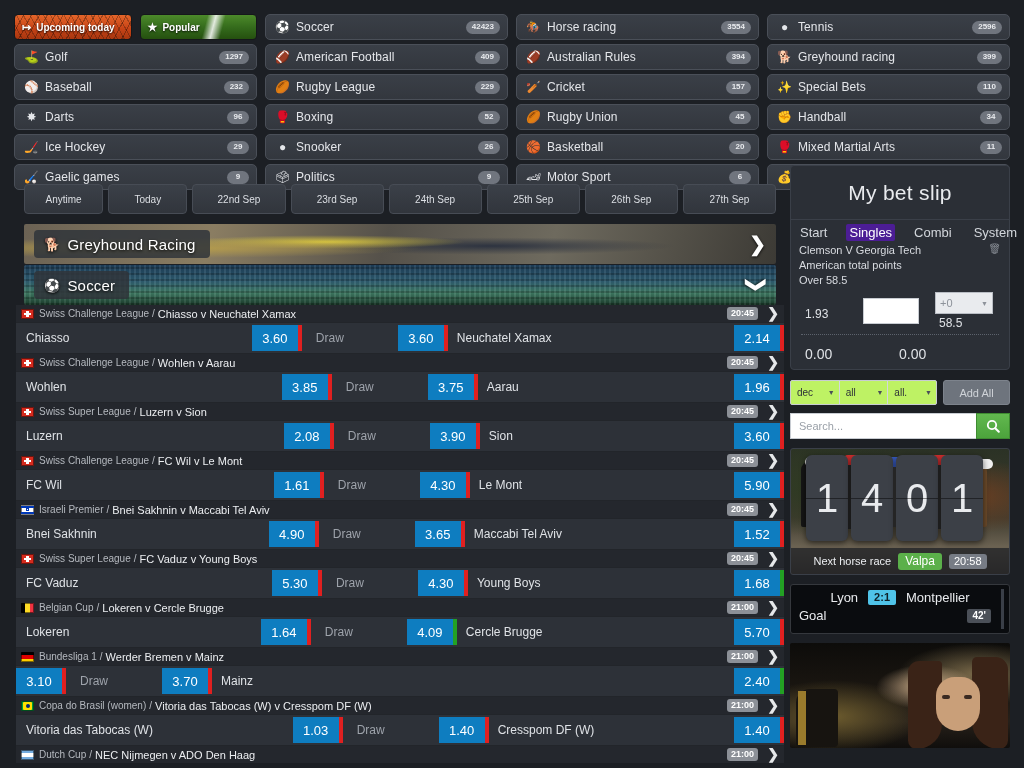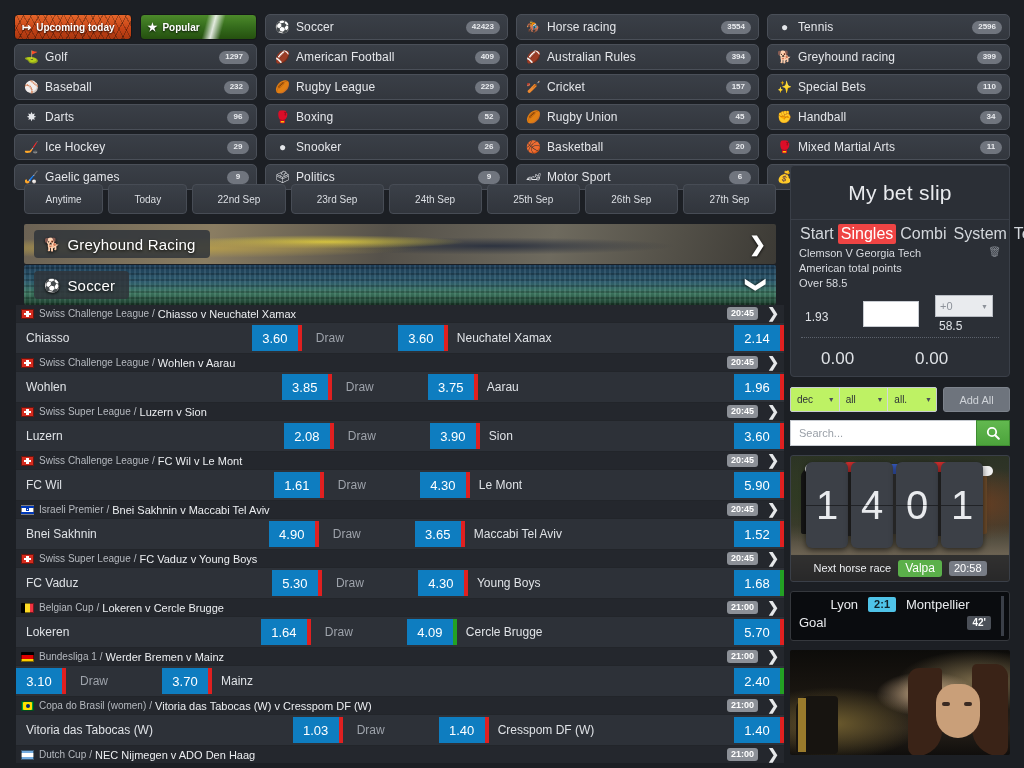--- a/index.html
+++ b/index.html
@@ -162,43 +162,43 @@
 
   
   .right-col { position: absolute; left: 790px; top: 165px; width: 220px; }
 
   .betslip { background: #2b2f36; border: 1px solid #3a3f48; border-radius: 4px; }
   .betslip-head {
     height: 54px; display: flex; align-items: center; justify-content: center;
     font-size: 21px; color: #e9ebee; border-bottom: 1px solid #3a3f48;
     letter-spacing: .3px;
   }
-  .betslip-tabs { display: flex; gap: 1px; padding: 4px 6px 0 6px; font-size: 16px; }
+  .betslip-tabs { display: flex; gap: 16px; padding: 4px 6px 0 6px; font-size: 13px; }
   .bs-tab { color: #d3d7dc; padding: 1px 3px; border-radius: 2px; }
-  .bs-tab.active { background: #ef4444; color: #ffffff; }
+  .bs-tab.active { background: #4c1d95; color: #ffffff; }
   .betslip-body { padding: 2px 8px 6px 8px; position: relative; }
   .bs-line { font-size: 11px; color: #d8dbe0; line-height: 15px; white-space: nowrap; }
   .bs-trash {
     position: absolute; right: 8px; top: 2px; font-size: 10px; color: #8d929a;
   }
   .bs-stake-row { display: flex; align-items: center; gap: 16px; margin-top: 4px; }
   .bs-odds { font-size: 12px; color: #dfe2e6; width: 48px; padding-top: 6px; padding-left: 6px; }
   .bs-input {
     width: 56px; height: 26px; background: #ffffff; border: 1px solid #c8ccd2;
   }
   .bs-select-wrap { display: flex; flex-direction: column; align-items: flex-start; }
   .bs-select {
     width: 58px; height: 22px; background: #e9ebee; border: 1px solid #b9bdc4;
     display: flex; align-items: center; justify-content: space-between;
     padding: 0 4px; font-size: 11px; color: #8d929a;
   }
   .bs-select .car { font-size: 7px; color: #8d929a; }
   .bs-hint { font-size: 12px; color: #dfe2e6; padding-left: 4px; margin-top: 2px; }
   .bs-divider { border-top: 1px dotted #5c626c; margin: 4px 2px 0 2px; }
-  .bs-totals { display: flex; padding: 5px 8px 7px 24px; font-size: 17px; color: #dfe2e6; }
+  .bs-totals { display: flex; padding: 5px 8px 7px 8px; font-size: 14px; color: #dfe2e6; }
   .bs-totals span:first-child { width: 100px; padding-left: 6px; }
 
   .filters-row { display: flex; margin-top: 10px; align-items: stretch; height: 25px; }
   .filters-group { display: flex; background: #bef264; border: 1px solid #c8ccd2; border-radius: 2px; flex: 0 0 147px; }
   .fsel {
     flex: 1 1 0; display: flex; align-items: center; justify-content: space-between;
     padding: 0 4px 0 6px; font-size: 10px; color: #2d3138;
     border-right: 1px solid #d3d7dc;
   }
   .fsel:last-child { border-right: none; }

